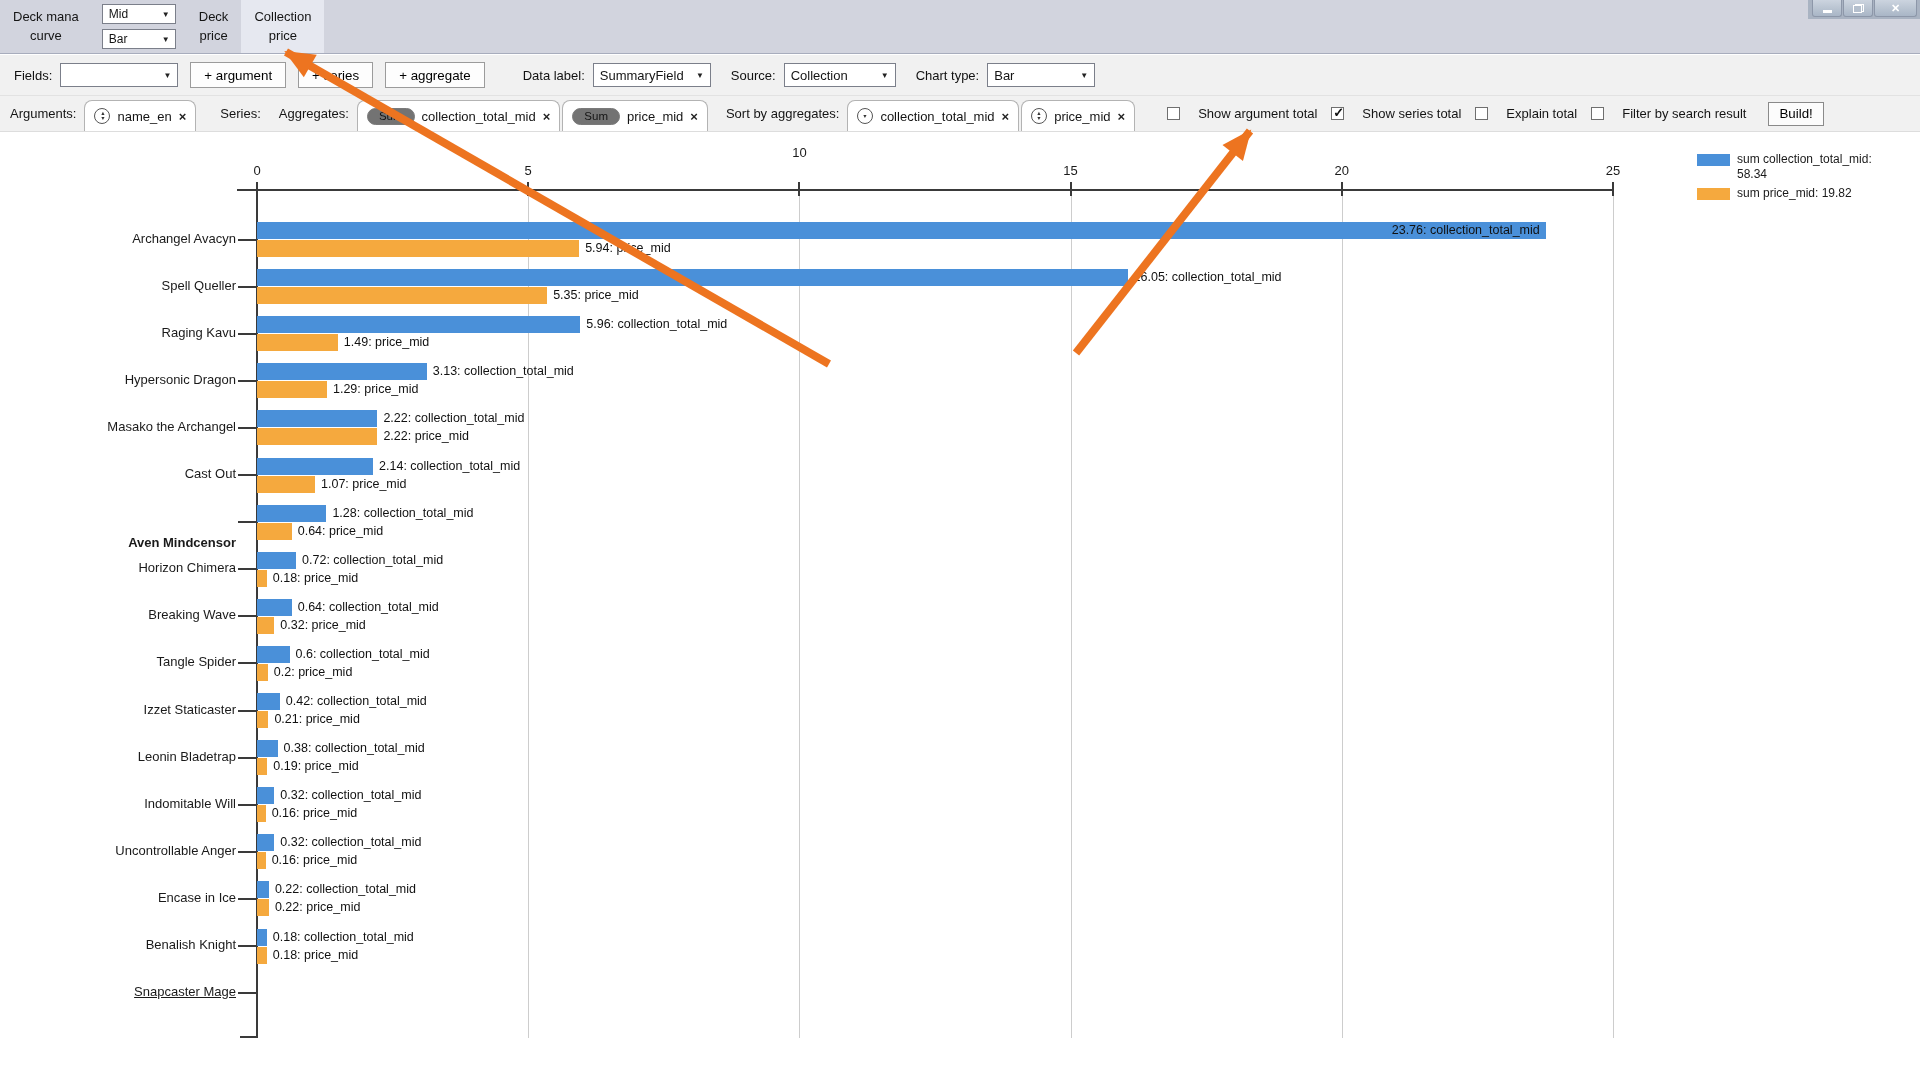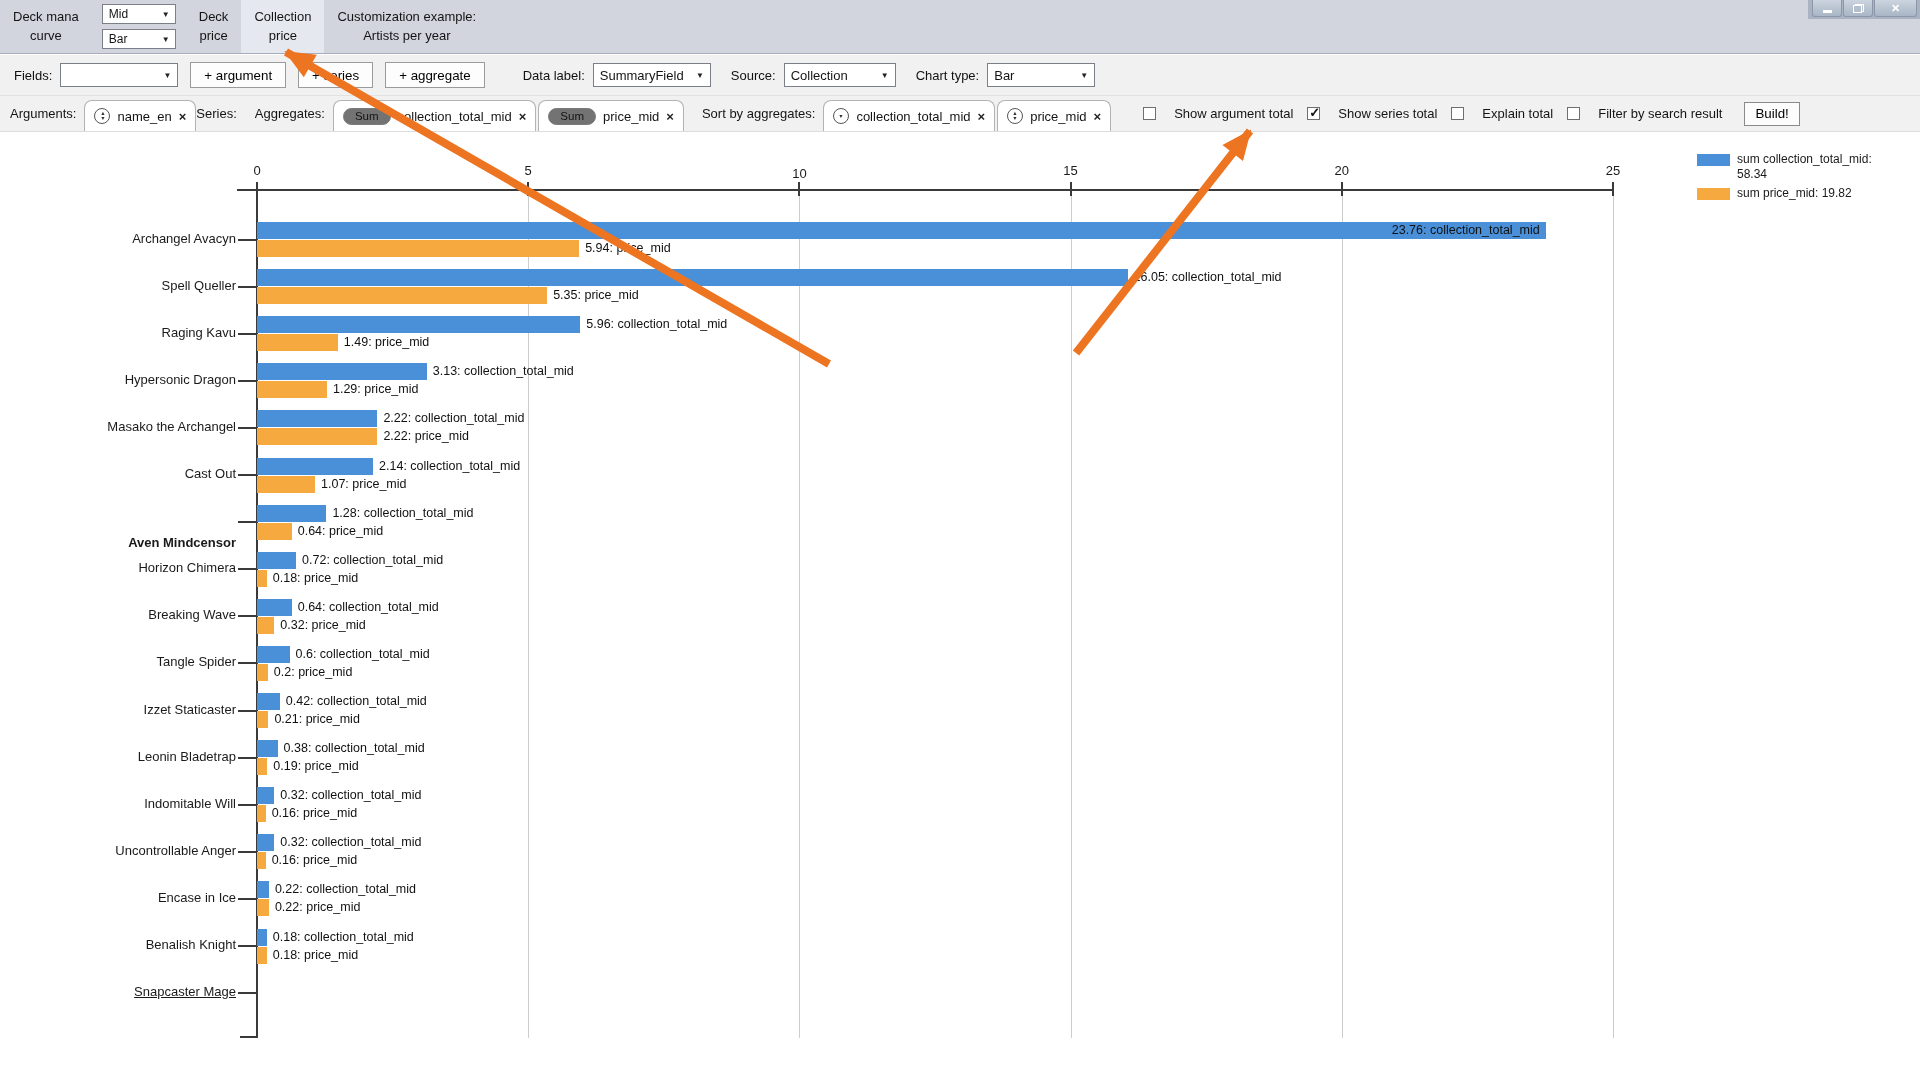--- a/index.html
+++ b/index.html
@@ -108,22 +108,20 @@
     </div>
     <div class="combo">
       <span>Bar</span>
       <span class="arrow">▼</span>
     </div>
   </div>
   <div class="tab">Deck
 price</div>
   <div class="tab selected">Collection
 price</div>
-  <div class="tab">Customization example:
-Artists per year</div>
 </div>
 
 <div class="win-strip">
   <div class="win-btn">
       <span class="min-glyph"></span>
     </div>
   <div class="win-btn">
       <span class="restore-glyph"></span>
     </div>
   <div class="win-btn close">
@@ -162,21 +160,21 @@
   <span id="argument-chips" style="display:flex; align-self:stretch; align-items:flex-end; margin-left:8px;">
       <span class="chip">
         <span class="sort-circle">
           <span>▲</span>
           <span>▼</span>
         </span>
         <span>name_en</span>
         <span class="x">×</span>
       </span>
     </span>
-  <span style="margin-left:0;">Series:</span>
+  <span style="margin-left:24px;">Series:</span>
   <span style="margin-left:18px;">Aggregates:</span>
   <span id="aggregate-chips" style="display:flex; align-self:stretch; align-items:center; gap:2px; margin-left:8px;">
       <span class="chip">
         <span class="sum-pill">Sum</span>
         <span>collection_total_mid</span>
         <span class="x">×</span>
       </span>
       <span class="chip">
         <span class="sum-pill">Sum</span>
         <span>price_mid</span>
@@ -226,21 +224,21 @@
     <div class="gridline" style="left: 528.2px; top: 190px; height: 848px;"></div>
     <div class="gridline" style="left: 799.4px; top: 190px; height: 848px;"></div>
     <div class="gridline" style="left: 1070.6px; top: 190px; height: 848px;"></div>
     <div class="gridline" style="left: 1341.8px; top: 190px; height: 848px;"></div>
     <div class="gridline" style="left: 1613px; top: 190px; height: 848px;"></div>
     <div class="x-tick" style="left: 256px; top: 182px; height: 14px;"></div>
     <div class="x-tick-label" style="left: 237px; top: 163px;">0</div>
     <div class="x-tick" style="left: 527.2px; top: 182px; height: 14px;"></div>
     <div class="x-tick-label" style="left: 508.2px; top: 163px;">5</div>
     <div class="x-tick" style="left: 798.4px; top: 182px; height: 14px;"></div>
-    <div class="x-tick-label" style="left: 779.4px; top: 166px; text-align: center;">10</div>
+    <div class="x-tick-label" style="left: 779.4px; top: 145px; text-align: center;">10</div>
     <div class="x-tick" style="left: 1069.6px; top: 182px; height: 14px;"></div>
     <div class="x-tick-label" style="left: 1050.6px; top: 163px;">15</div>
     <div class="x-tick" style="left: 1340.8px; top: 182px; height: 14px;"></div>
     <div class="x-tick-label" style="left: 1321.8px; top: 163px;">20</div>
     <div class="x-tick" style="left: 1612px; top: 182px; height: 14px;"></div>
     <div class="x-tick-label" style="left: 1593px; top: 163px;">25</div>
     <div class="axis-line" style="left: 237px; top: 189px; width: 1376px; height: 2px;"></div>
     <div class="axis-line" style="left: 256px; top: 189px; width: 2px; height: 849px;"></div>
     <div class="axis-line" style="left: 240px; top: 1036px; width: 17px; height: 2px;"></div>
     <div class="category-label" style="right: 1684px; top: 230.5px;">Archangel Avacyn</div>

